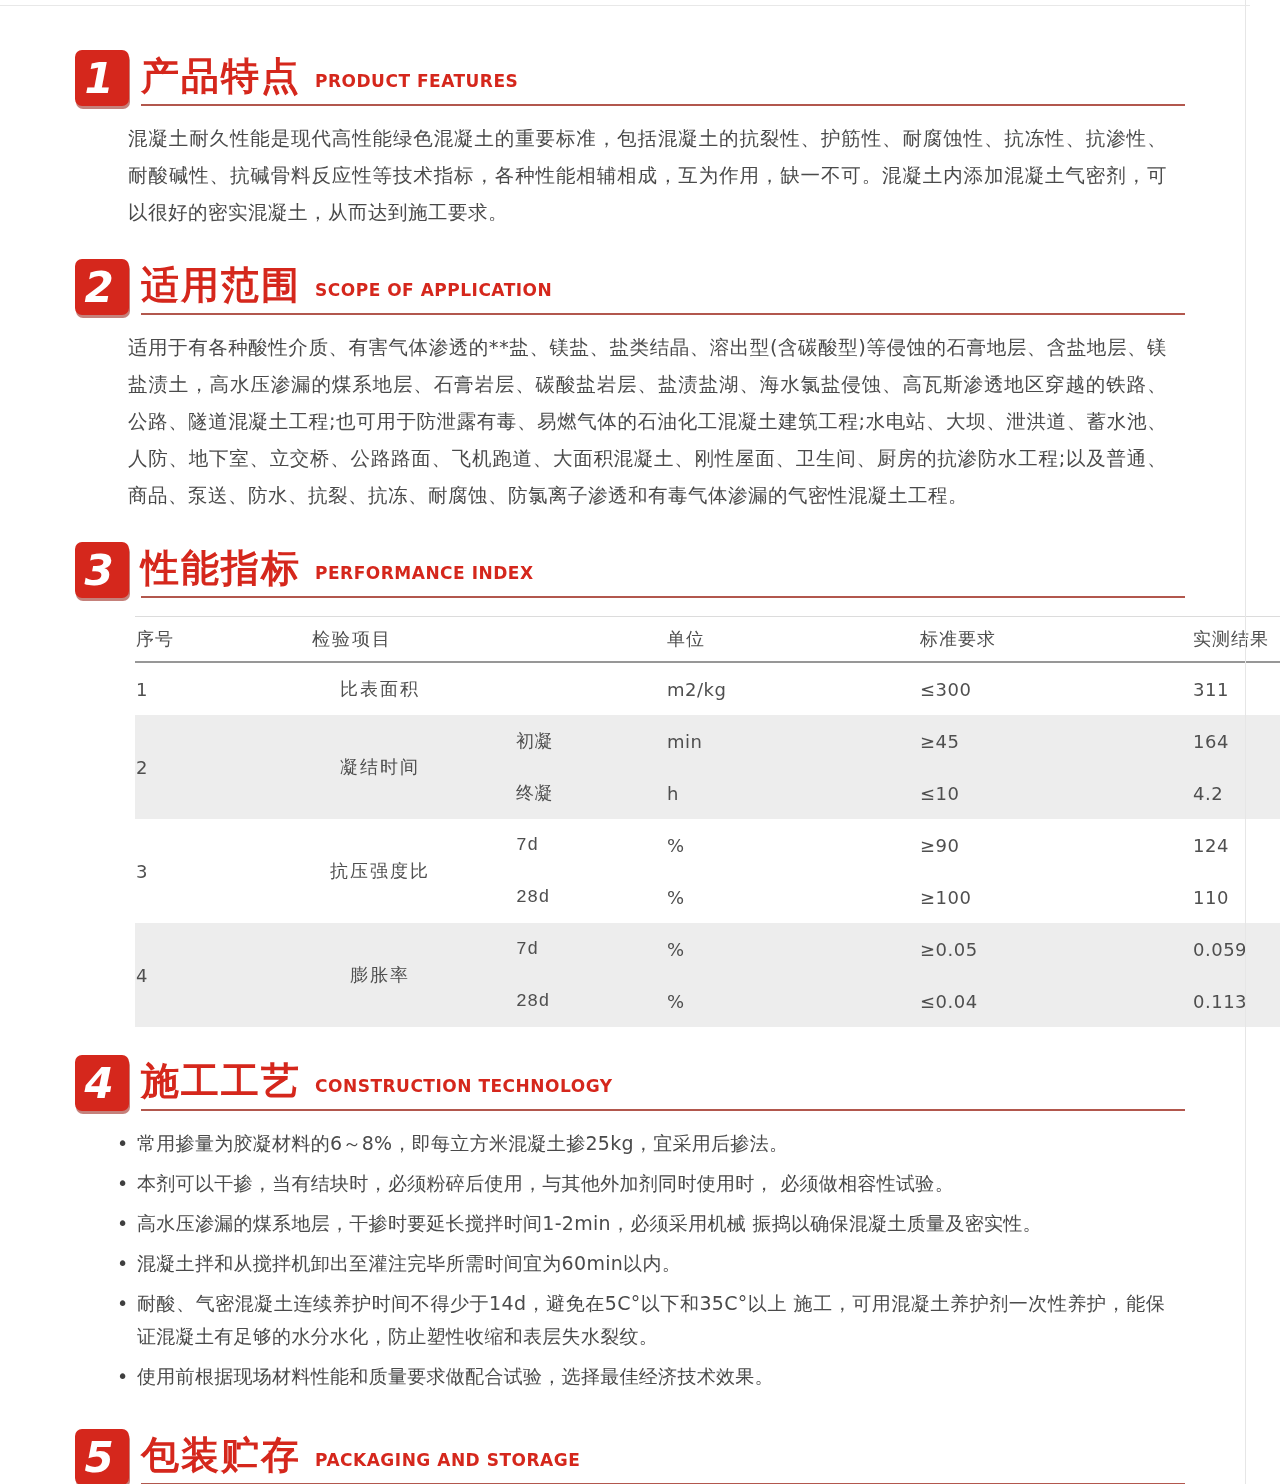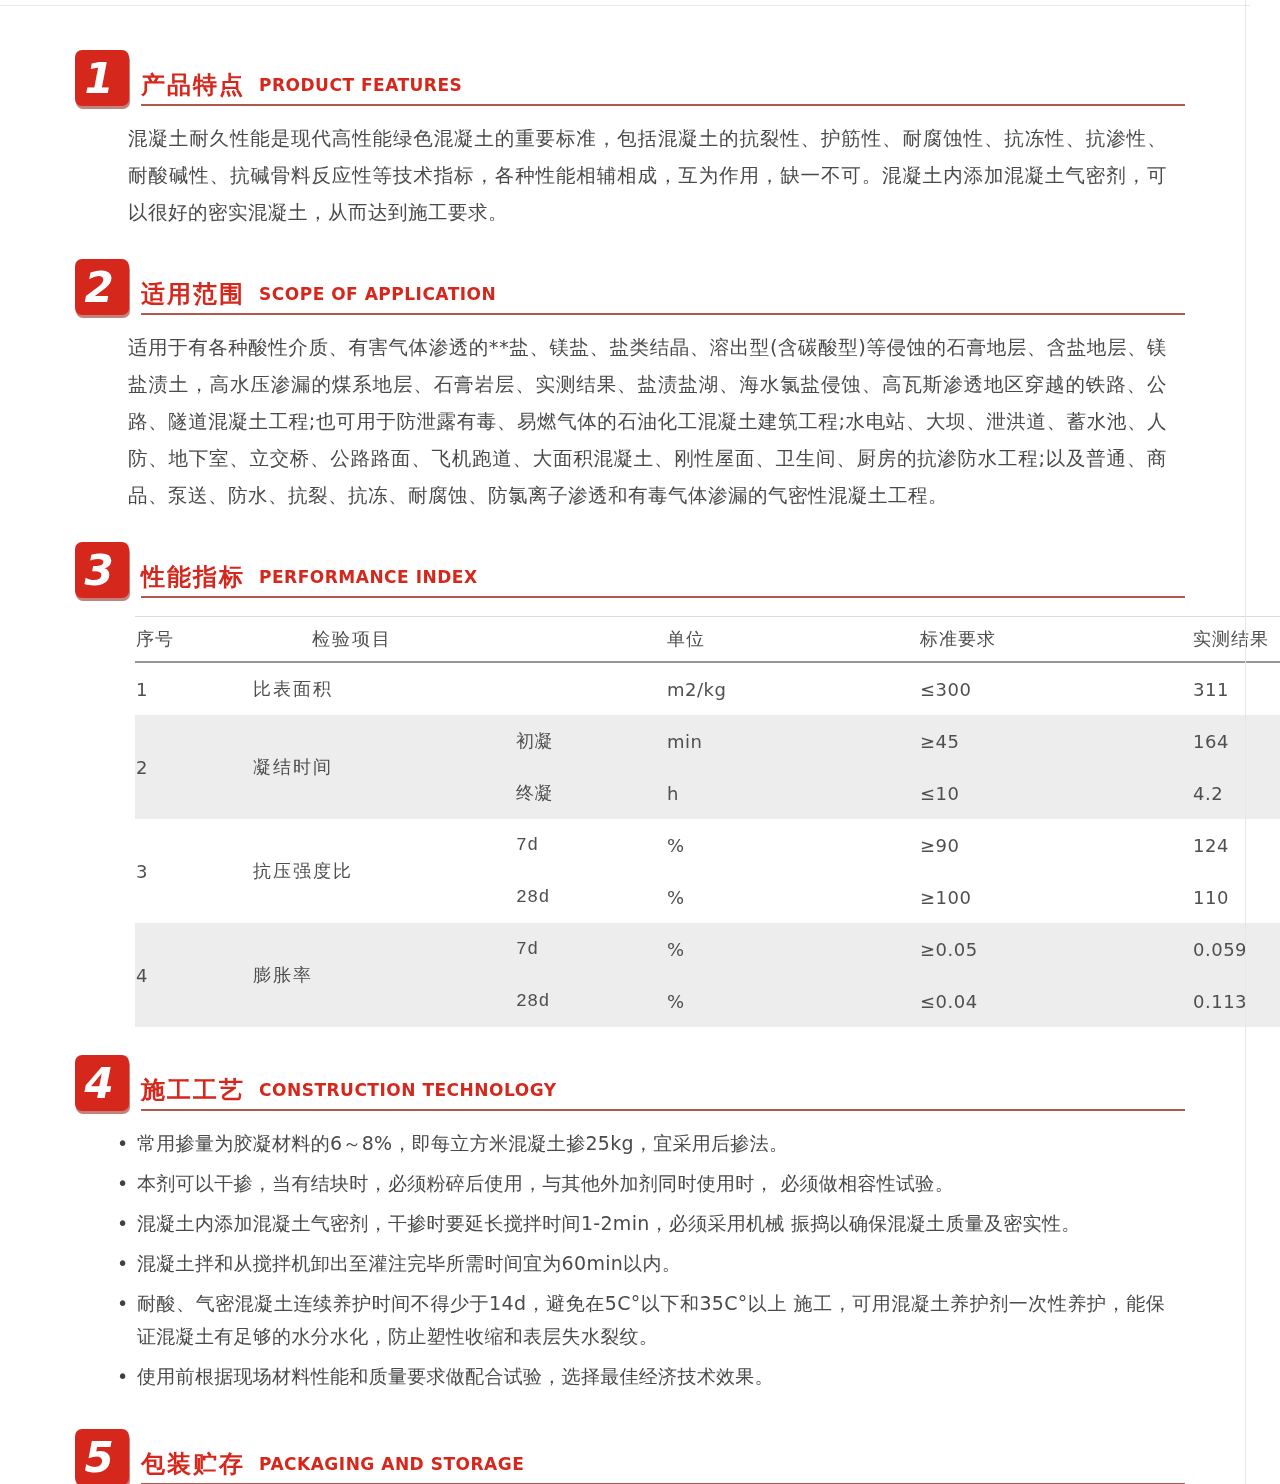--- a/index.html
+++ b/index.html
@@ -28,21 +28,21 @@
     box-shadow:1px 3px 0 rgba(150,25,15,.55);
   }
   .sec-titles{
     flex:1 1 auto;margin-left:12px;
     display:flex;align-items:baseline;
     border-bottom:2px solid var(--underline,#b2574d);
     padding-bottom:3px;
   }
   .sec-title-zh{
     color:var(--accent,#d5271c);
-    font-size:24px;font-weight:bold;letter-spacing:2px;line-height:1.3;
+    font-size:38px;font-weight:bold;letter-spacing:2px;line-height:1.3;
   }
   .sec-title-en{
     color:var(--accent,#d5271c);
     font-size:17px;font-weight:bold;letter-spacing:.5px;
     margin-left:14px;position:relative;top:-2px;
   }
 
   
   .sec-para{
     margin:14px 18px 0 53px;
@@ -69,21 +69,21 @@
     border-collapse:collapse;table-layout:fixed;
     width:1070px;font-size:18px;color:#4f4f4f;
   }
   .perf-table th{
     font-weight:normal;text-align:left;height:42px;
     border-top:1px solid #dcdcdc;border-bottom:2px solid #979797;
     vertical-align:middle;letter-spacing:1px;
   }
   .perf-table td{height:50px;vertical-align:middle;letter-spacing:.5px;}
   .perf-table .c1{width:115px;text-align:left;}
-  .perf-table .c2{width:195px;text-align:left;letter-spacing:2px;}
+  .perf-table .c2{width:195px;text-align:center;letter-spacing:2px;}
   .perf-table .c3{width:115px;padding-left:8px;font-family:Liberation Mono, monospace;}
   .perf-table .c4{width:210px;padding-left:35px;}
   .perf-table .c5{width:230px;padding-left:42px;}
   .perf-table .c6{width:205px;padding-left:42px;}
   .perf-table th.c2{text-align:left;padding-left:60px;}
   .perf-table tr.shaded td{background:var(--row_shade,#ededed);}
 
   
   #sec-1 .sec-para{margin-bottom:10px;}
   #sec-2{margin-top:4px;}
@@ -108,21 +108,21 @@
   </div>
 
   <div class="sec" id="sec-2">
     <div class="sec-header">
       <div class="sec-badge">2</div>
       <div class="sec-titles">
         <span class="sec-title-zh">适用范围</span>
         <span class="sec-title-en">SCOPE OF APPLICATION</span>
       </div>
     </div>
-    <p class="sec-para">适用于有各种酸性介质、有害气体渗透的**盐、镁盐、盐类结晶、溶出型(含碳酸型)等侵蚀的石膏地层、含盐地层、镁盐渍土，高水压渗漏的煤系地层、石膏岩层、实测结果、盐渍盐湖、海水氯盐侵蚀、高瓦斯渗透地区穿越的铁路、公路、隧道混凝土工程;也可用于防泄露有毒、易燃气体的石油化工混凝土建筑工程;水电站、大坝、泄洪道、蓄水池、人防、地下室、立交桥、公路路面、飞机跑道、大面积混凝土、刚性屋面、卫生间、厨房的抗渗防水工程;以及普通、商品、泵送、防水、抗裂、抗冻、耐腐蚀、防氯离子渗透和有毒气体渗漏的气密性混凝土工程。</p>
+    <p class="sec-para">适用于有各种酸性介质、有害气体渗透的**盐、镁盐、盐类结晶、溶出型(含碳酸型)等侵蚀的石膏地层、含盐地层、镁盐渍土，高水压渗漏的煤系地层、石膏岩层、碳酸盐岩层、盐渍盐湖、海水氯盐侵蚀、高瓦斯渗透地区穿越的铁路、公路、隧道混凝土工程;也可用于防泄露有毒、易燃气体的石油化工混凝土建筑工程;水电站、大坝、泄洪道、蓄水池、人防、地下室、立交桥、公路路面、飞机跑道、大面积混凝土、刚性屋面、卫生间、厨房的抗渗防水工程;以及普通、商品、泵送、防水、抗裂、抗冻、耐腐蚀、防氯离子渗透和有毒气体渗漏的气密性混凝土工程。</p>
   </div>
 
   <div class="sec" id="sec-3">
     <div class="sec-header">
       <div class="sec-badge">3</div>
       <div class="sec-titles">
         <span class="sec-title-zh">性能指标</span>
         <span class="sec-title-en">PERFORMANCE INDEX</span>
       </div>
     </div>
@@ -200,21 +200,21 @@
     <div class="sec-header">
       <div class="sec-badge">4</div>
       <div class="sec-titles">
         <span class="sec-title-zh">施工工艺</span>
         <span class="sec-title-en">CONSTRUCTION TECHNOLOGY</span>
       </div>
     </div>
     <ul class="bullet-list">
       <li>常用掺量为胶凝材料的6～8%，即每立方米混凝土掺25kg，宜采用后掺法。</li>
       <li>本剂可以干掺，当有结块时，必须粉碎后使用，与其他外加剂同时使用时， 必须做相容性试验。</li>
-      <li>混凝土内添加混凝土气密剂，干掺时要延长搅拌时间1-2min，必须采用机械 振捣以确保混凝土质量及密实性。</li>
+      <li>高水压渗漏的煤系地层，干掺时要延长搅拌时间1-2min，必须采用机械 振捣以确保混凝土质量及密实性。</li>
       <li>混凝土拌和从搅拌机卸出至灌注完毕所需时间宜为60min以内。</li>
       <li>耐酸、气密混凝土连续养护时间不得少于14d，避免在5C°以下和35C°以上 施工，可用混凝土养护剂一次性养护，能保证混凝土有足够的水分水化，防止塑性收缩和表层失水裂纹。</li>
       <li>使用前根据现场材料性能和质量要求做配合试验，选择最佳经济技术效果。</li>
     </ul>
   </div>
 
   <div class="sec" id="sec-5">
     <div class="sec-header">
       <div class="sec-badge">5</div>
       <div class="sec-titles">

